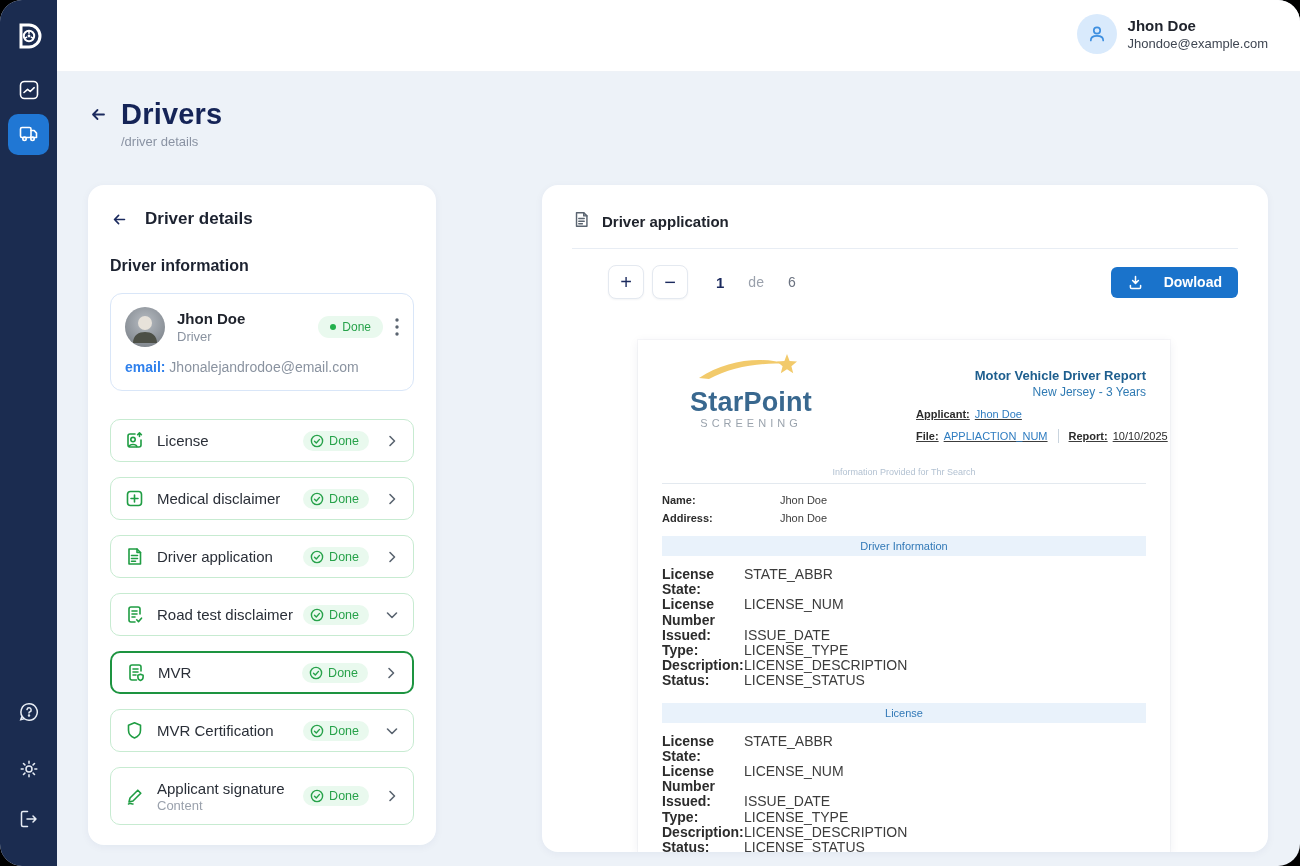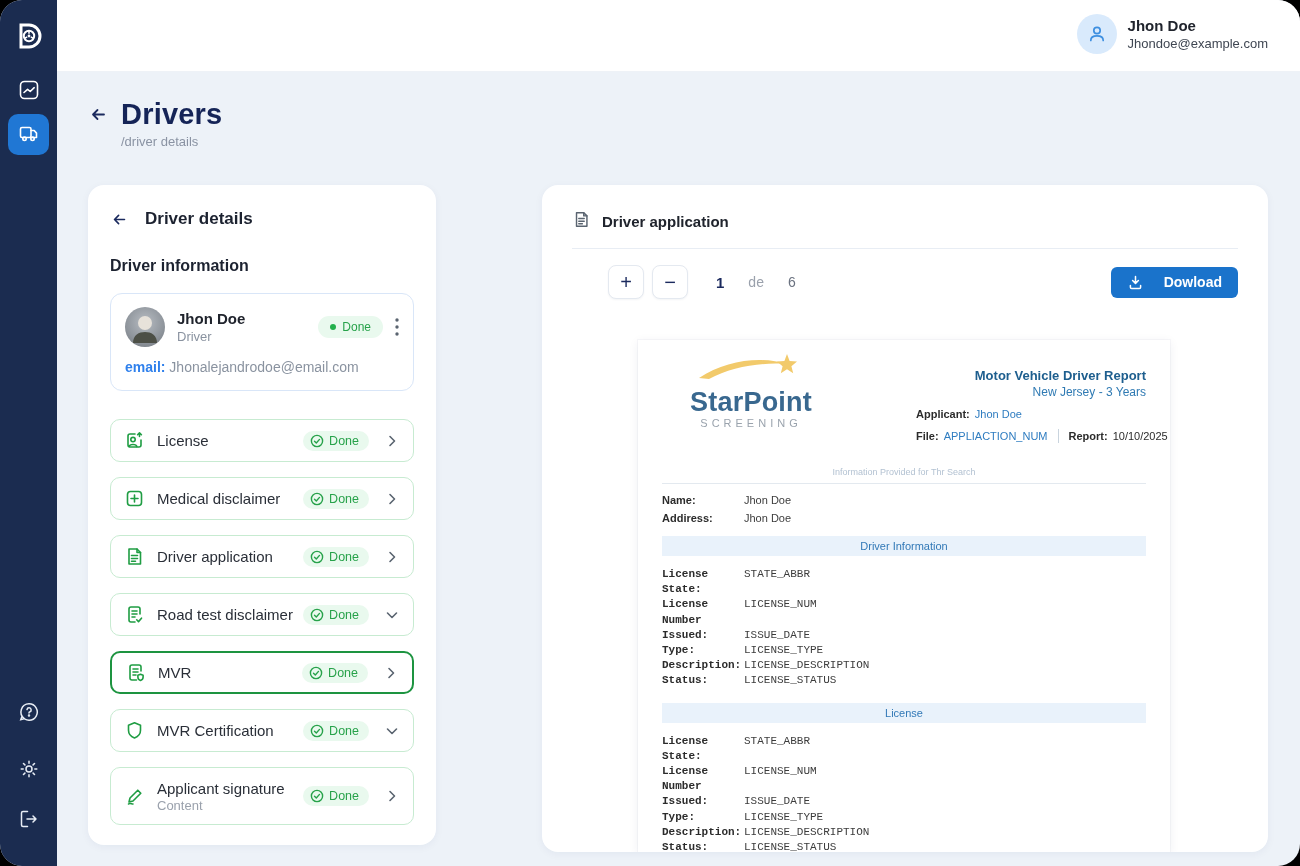--- a/index.html
+++ b/index.html
@@ -77,33 +77,33 @@
   
   .pdf { position:absolute; left:96px; top:155px; width:532px; height:512px; background:#fff; box-shadow:0 0 0 1px rgba(20,40,80,.03), 0 2px 10px rgba(20,40,80,.07); overflow:hidden; color:#3c3c3c; }
   .pdf-head { position:relative; height:115px; }
   .brand { position:absolute; left:48px; top:12px; width:130px; text-align:center; }
   .brand-name { font-size:27px; font-weight:bold; color:#39688f; letter-spacing:.2px; line-height:28px; }
   .brand-tag { font-size:11px; color:#9aa3ad; letter-spacing:4px; margin-top:1px; }
   .report-block { position:absolute; right:24px; top:28px; text-align:right; }
   .report-title { font-size:13px; font-weight:bold; color:#1d5e8e; }
   .report-sub { font-size:12px; color:#2f7ab3; margin-top:2px; }
   .meta { position:absolute; left:278px; top:68px; font-size:11px; }
-  .meta-row { display:flex; align-items:center; margin-bottom:9px; }
+  .meta-row { display:flex; align-items:center; margin-bottom:9px;text-decoration:underline; }
   .meta b { color:#2c2c2c; }
   .meta .blue { color:#2e7cc0; margin-left:5px; }
   .meta .vsep { width:1px; height:14px; background:#c9d4de; margin:0 10px; }
   .meta .plain { color:#2c2c2c; margin-left:5px; }
   .pdf-note { text-align:center; font-size:9px; color:#b3c2d2; margin-top:12px; }
   .pdf-hr { height:1px; background:#e3e9ef; margin:6px 24px 0 24px; }
   .kv { padding:10px 24px 0 24px; font-size:11px; }
-  .kv-row { display:flex; margin-bottom:6px; }
+  .kv-row { display:flex; margin-bottom:6px;gap:36px; }
   .kv-row b { width:82px; color:#2c2c2c; flex-shrink:0; }
   .kv-row span { color:#3c3c3c; }
   .banner { margin:12px 24px 0 24px; background:#e9f2fb; color:#3279b7; text-align:center; font-size:11px; padding:4px 0; }
-  .fields { padding:11px 24px 0 24px; font-size:11px;font-family:Liberation Mono, monospace; }
+  .fields { padding:11px 24px 0 24px; font-size:14px; }
   .f-row { display:flex; line-height:15.2px; }
   .f-row b { width:82px; color:#2c2c2c; flex-shrink:0; }
   .f-row span { color:#3c3c3c; }
   .gap-lg { margin-top:14px; }
   .gap-acc { margin-top:26px; }
 </style>
 </head>
 <body>
 
 <div class="page">

